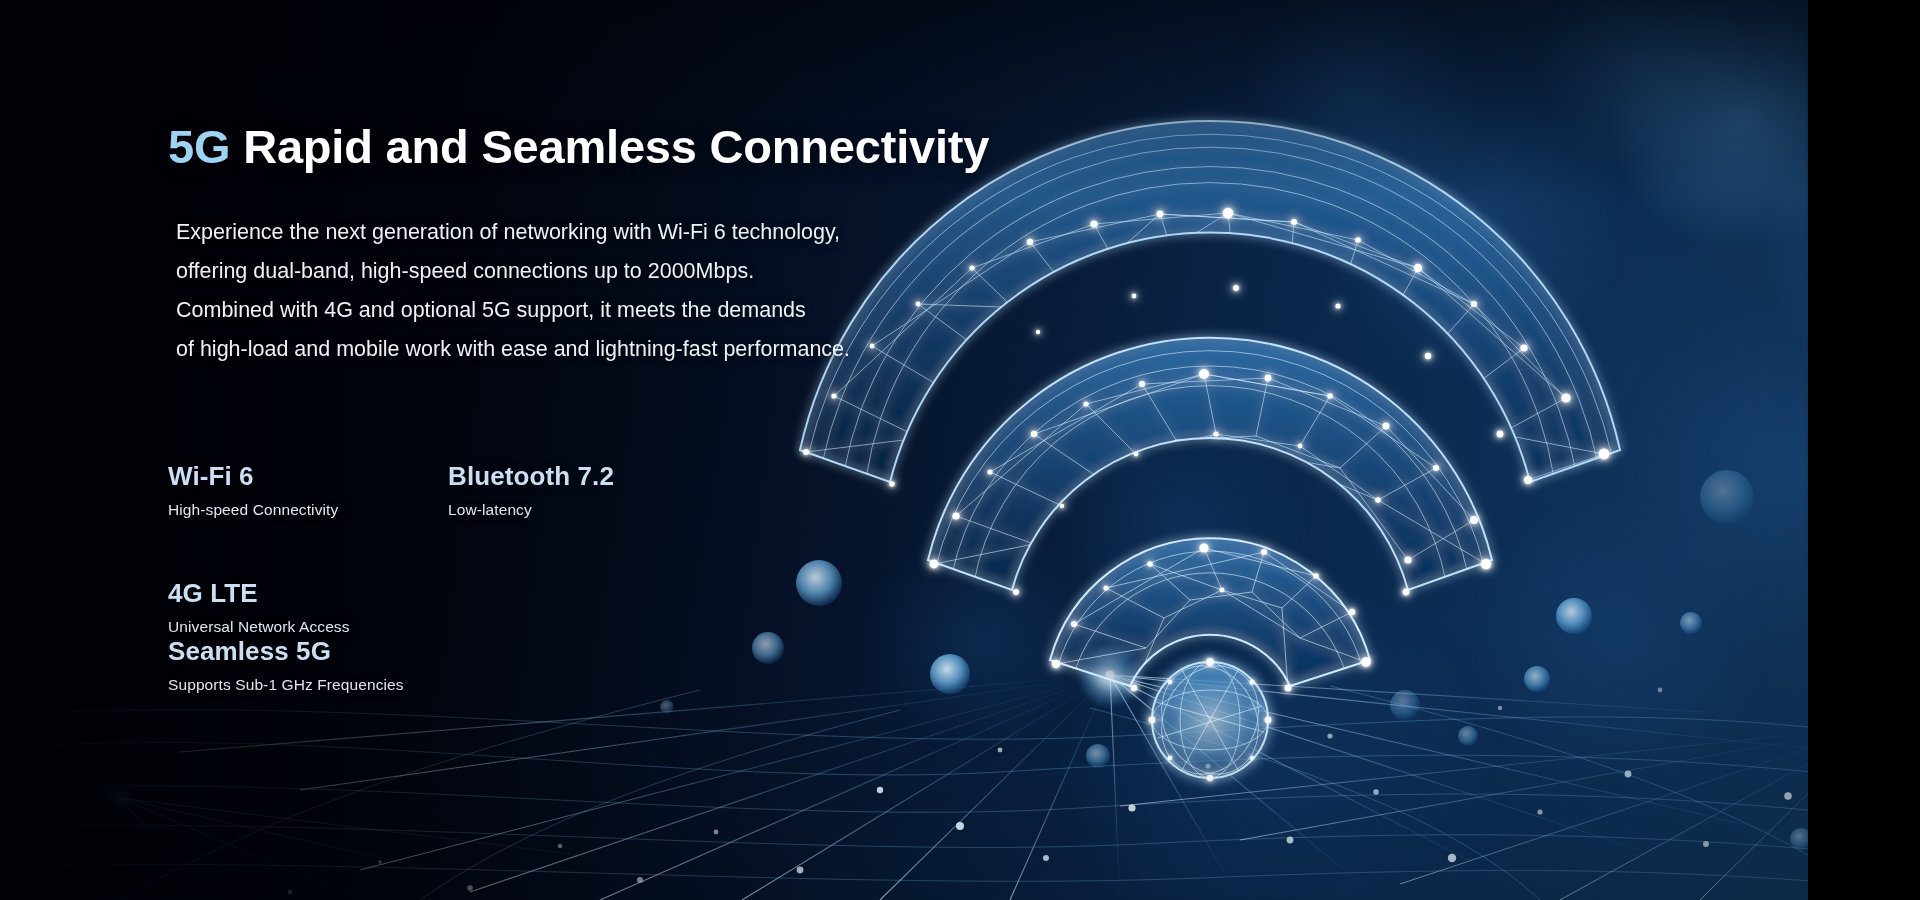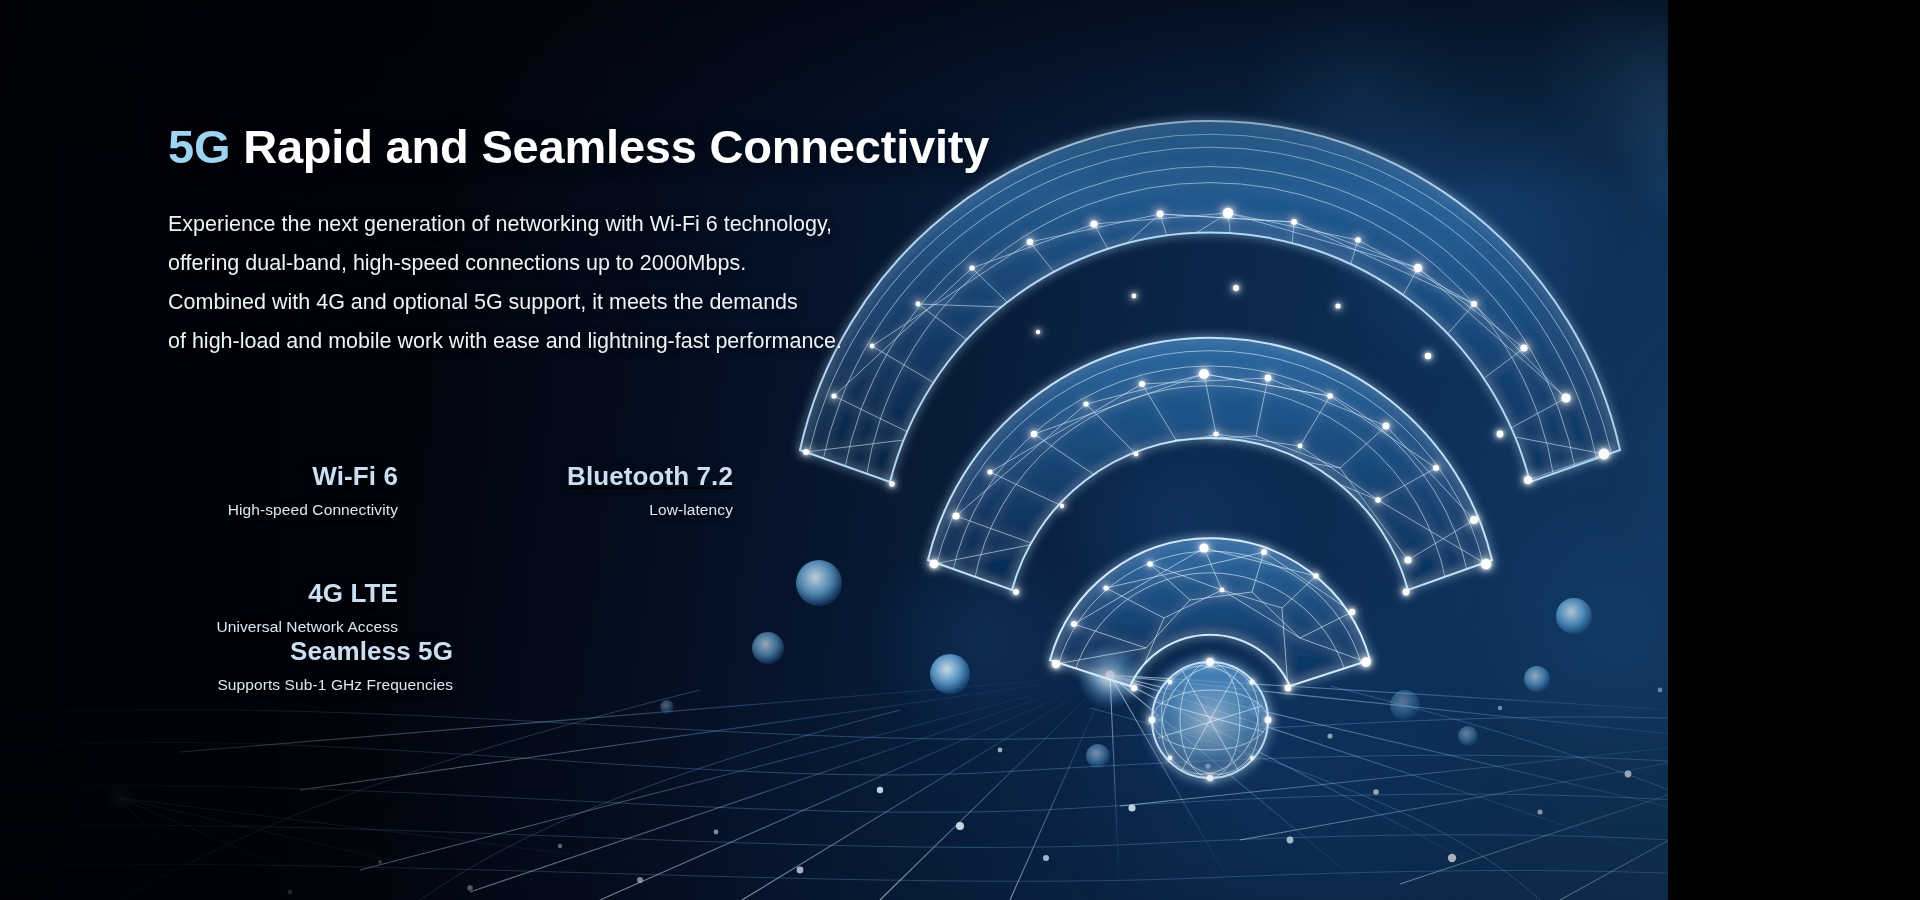--- a/index.html
+++ b/index.html
@@ -7,21 +7,21 @@
     margin: 0;
     padding: 0;
     background: #000;
   }
   body {
     font-family: "Liberation Sans", sans-serif;
   }
 
   #stage {
     position: relative;
-    width: 1668px;
+    width: 1808px;
     height: 900px;
     overflow: hidden;
     background: #c2410c;
   }
 
   
   .bg-layer {
     position: absolute;
     inset: 0;
     pointer-events: none;
@@ -100,21 +100,21 @@
     color: #ffffff;
     line-height: 1.08;
     text-shadow: 0 2px 18px rgba(0,0,0,0.55);
     white-space: nowrap;
   }
   .headline .accent {
     color: #9ed4f2;
   }
 
   .lede {
-    margin: 0;
+    margin: 8px;
     padding-top: 32px;
     font-size: 21.5px;
     font-weight: 300;
     line-height: 1.82;
     color: #eef3f8;
     text-shadow: 0 1px 10px rgba(0,0,0,0.62);
     white-space: nowrap;
   }
   .lede-line { display: block; }
 
@@ -126,22 +126,21 @@
   }
   .feature-row {
     display: flex;
     align-items: flex-start;
   }
   .feature-row + .feature-row {
     margin-top: 60px;
     flex-direction: column;
   }
   .feature {
-    text-align: right;
-    text-decoration: underline;
+    text-align: left;
   }
   .feature.col-a { width: 230px; margin-right: 50px; }
   .feature.col-b { width: 285px; }
 
   .feature-title {
     font-size: 26px;
     font-weight: 700;
     color: #ccdff2;
     letter-spacing: 0.1px;
     line-height: 1.15;

